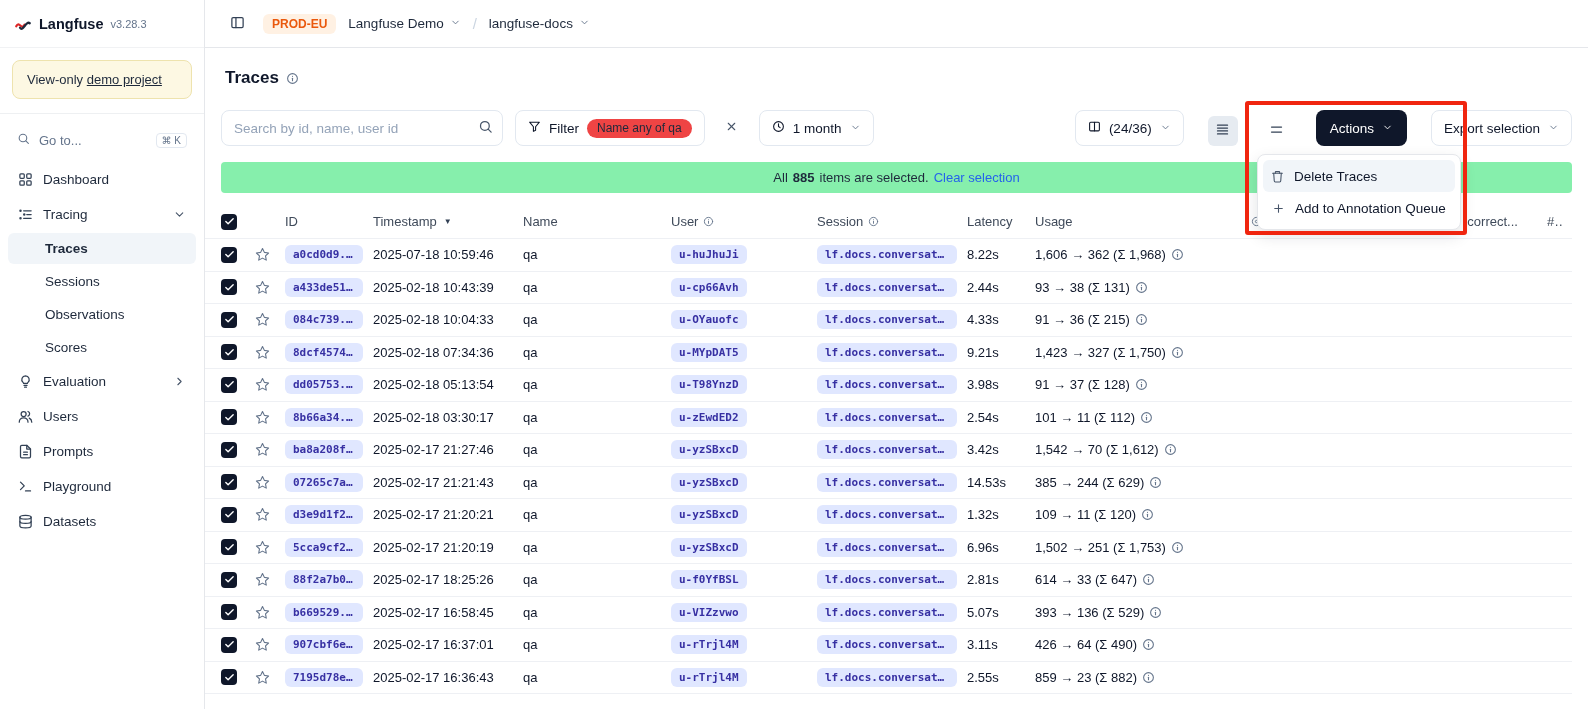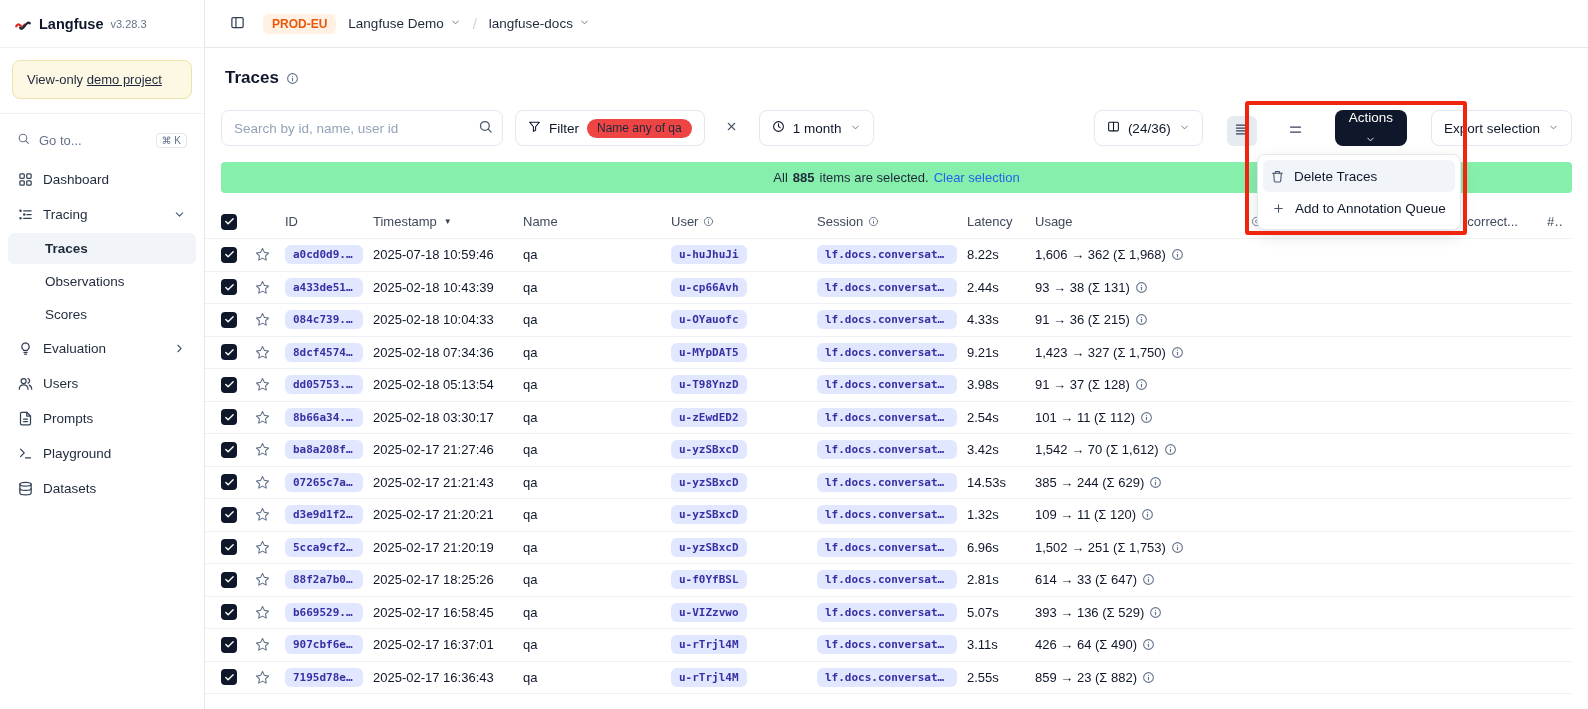--- a/index.html
+++ b/index.html
@@ -47,21 +47,21 @@
   .search-box input{flex:1;border:none;outline:none;padding:0 12px;font-size:13.5px;font-family:inherit;color:#0f172a;}
   .search-box input::placeholder{color:#94a3b8;}
   .search-box .sic{width:34px;height:100%;display:flex;align-items:center;justify-content:center;color:#475569;border:none;background:none;cursor:pointer;}
   .tbtn{height:36px;border:1px solid #e2e8f0;border-radius:8px;background:#fff;display:flex;align-items:center;gap:8px;padding:0 12px;font-size:13.5px;font-family:inherit;color:#0f172a;cursor:pointer;font-weight:500;}
   .tbtn .chev{color:#64748b;}
   .pill{background:#ef4444;border-radius:999px;padding:2.5px 10px;font-size:12px;font-weight:500;color:#1e293b;}
   .ghost{border:none;background:none;width:30px;height:30px;display:flex;align-items:center;justify-content:center;color:#475569;cursor:pointer;border-radius:6px;}
   .right-group{margin-left:auto;display:flex;align-items:flex-end;gap:24px;}
   .density{width:30px;height:30px;border:none;background:none;border-radius:6px;display:flex;align-items:center;justify-content:center;color:#334155;cursor:pointer;}
   .density.selected{background:#e6ebf1;}
-  .actions-btn{height:36px;background:var(--accent);color:#fff;border:none;border-radius:8px;display:flex;align-items:center;gap:8px;padding:0 14px;font-size:13.5px;font-weight:500;font-family:inherit;cursor:pointer;flex-direction:column;}
+  .actions-btn{height:36px;background:var(--accent);color:#fff;border:none;border-radius:8px;display:flex;align-items:center;gap:8px;padding:0 14px;font-size:13.5px;font-weight:500;font-family:inherit;cursor:pointer;}
 
   .sel-banner{margin:16px 16px 0;height:31px;background:#86efac;border-radius:4px;display:flex;align-items:center;justify-content:center;gap:5px;font-size:13px;color:#1e293b;}
   .sel-banner b{font-weight:700;}
   .sel-banner .clear{color:var(--link);font-weight:500;cursor:pointer;}
 
   
   .table{margin:12px 16px 0 0;flex:1;overflow:hidden;}
   .thead-row,.trow{display:flex;align-items:center;padding-left:16px;}
   .thead-row{height:34px;color:#3f4a5a;font-weight:500;border-bottom:1px solid #eef0f4;}
   .trow{height:32.5px;border-bottom:1px solid #eef0f4;}
@@ -142,20 +142,23 @@
       <span>Tracing</span>
       <span class="trail">
           <svg class="ic sm" viewBox="0 0 24 24">
             <path d="M6 9l6 6 6-6"></path>
           </svg>
         </span>
     </div>
 
     <div class="sub-item active">
         <span>Traces</span>
+      </div>
+    <div class="sub-item">
+        <span>Sessions</span>
       </div>
     <div class="sub-item">
         <span>Observations</span>
       </div>
     <div class="sub-item">
         <span>Scores</span>
       </div>
 
     <div class="nav-item">
       <span class="nicon">

